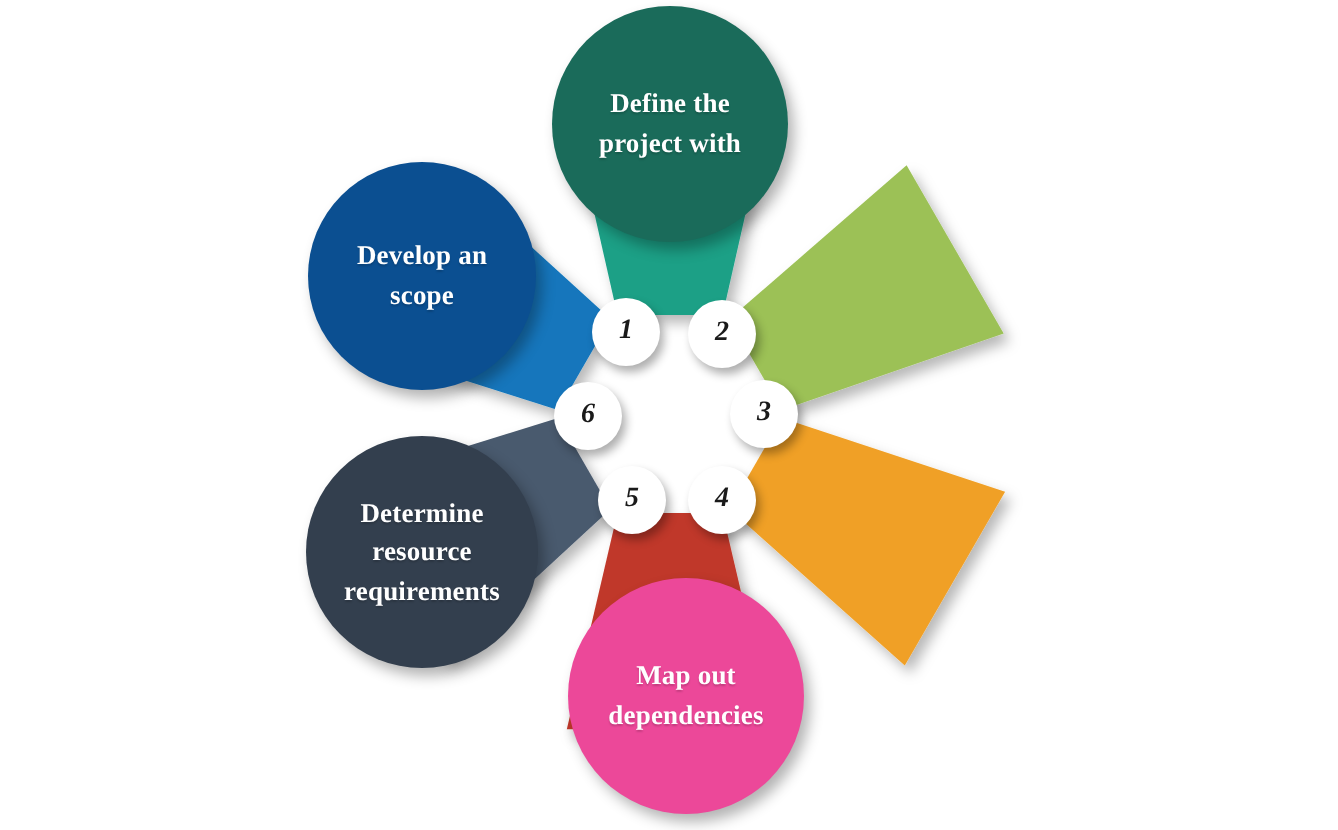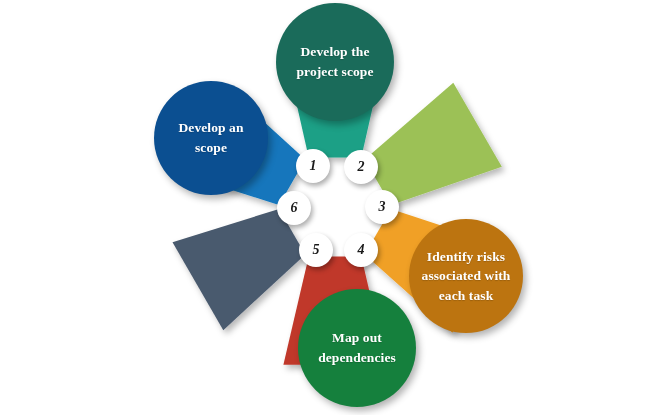--- a/index.html
+++ b/index.html
@@ -81,27 +81,27 @@
         <polygon points="308.71,157.55 361.29,157.55 386.70,45.28 283.30,45.28" fill="#1AA086"></polygon>
         <polygon points="364.68,159.51 390.97,205.05 501.84,166.72 453.30,82.66" fill="#9CC156"></polygon>
         <polygon points="390.97,208.95 364.68,254.49 452.40,332.70 502.56,245.82" fill="#F0A026"></polygon>
         <polygon points="361.29,256.45 308.71,256.45 283.41,364.68 386.59,364.68" fill="#C0392B"></polygon>
         <polygon points="305.32,254.49 279.03,208.95 172.49,242.16 223.30,330.16" fill="#4A5A6E"></polygon>
         <polygon points="279.03,205.05 305.32,159.51 223.06,84.63 173.06,171.24" fill="#1276BC"></polygon>
       </g>
   </svg>
 
   <div class="node-circle" style="left: 276px; top: 3px; width: 118px; height: 118px; background: rgb(26, 107, 90);">
-    <span class="node-label">Develop the project scope</span>
+    <span class="node-label">Define the project with</span>
   </div>
-  <div class="node-circle" style="left: 409px; top: 219px; width: 114px; height: 114px; background: rgb(188, 116, 16);">
-    <span class="node-label">Identify risks associated with each task</span>
+  <div class="node-circle" style="left: 284px; top: 289px; width: 118px; height: 118px; background: #ec4899;">
+    <span class="node-label">Map out dependencies</span>
   </div>
-  <div class="node-circle" style="left: 298px; top: 289px; width: 118px; height: 118px; background: #15803d;">
-    <span class="node-label">Map out dependencies</span>
+  <div class="node-circle" style="left: 153px; top: 218px; width: 116px; height: 116px; background: rgb(51, 63, 78);">
+    <span class="node-label">Determine resource requirements</span>
   </div>
   <div class="node-circle" style="left: 154px; top: 81px; width: 114px; height: 114px; background: rgb(11, 79, 145);">
     <span class="node-label">Develop an scope</span>
   </div>
 
   <div class="badge" style="left: 296px; top: 149px; color: rgb(26, 26, 26); background: rgb(255, 255, 255);">1</div>
   <div class="badge" style="left: 344px; top: 150px; color: rgb(26, 26, 26); background: rgb(255, 255, 255);">2</div>
   <div class="badge" style="left: 365px; top: 190px; color: rgb(26, 26, 26); background: rgb(255, 255, 255);">3</div>
   <div class="badge" style="left: 344px; top: 233px; color: rgb(26, 26, 26); background: rgb(255, 255, 255);">4</div>
   <div class="badge" style="left: 299px; top: 233px; color: rgb(26, 26, 26); background: rgb(255, 255, 255);">5</div>

